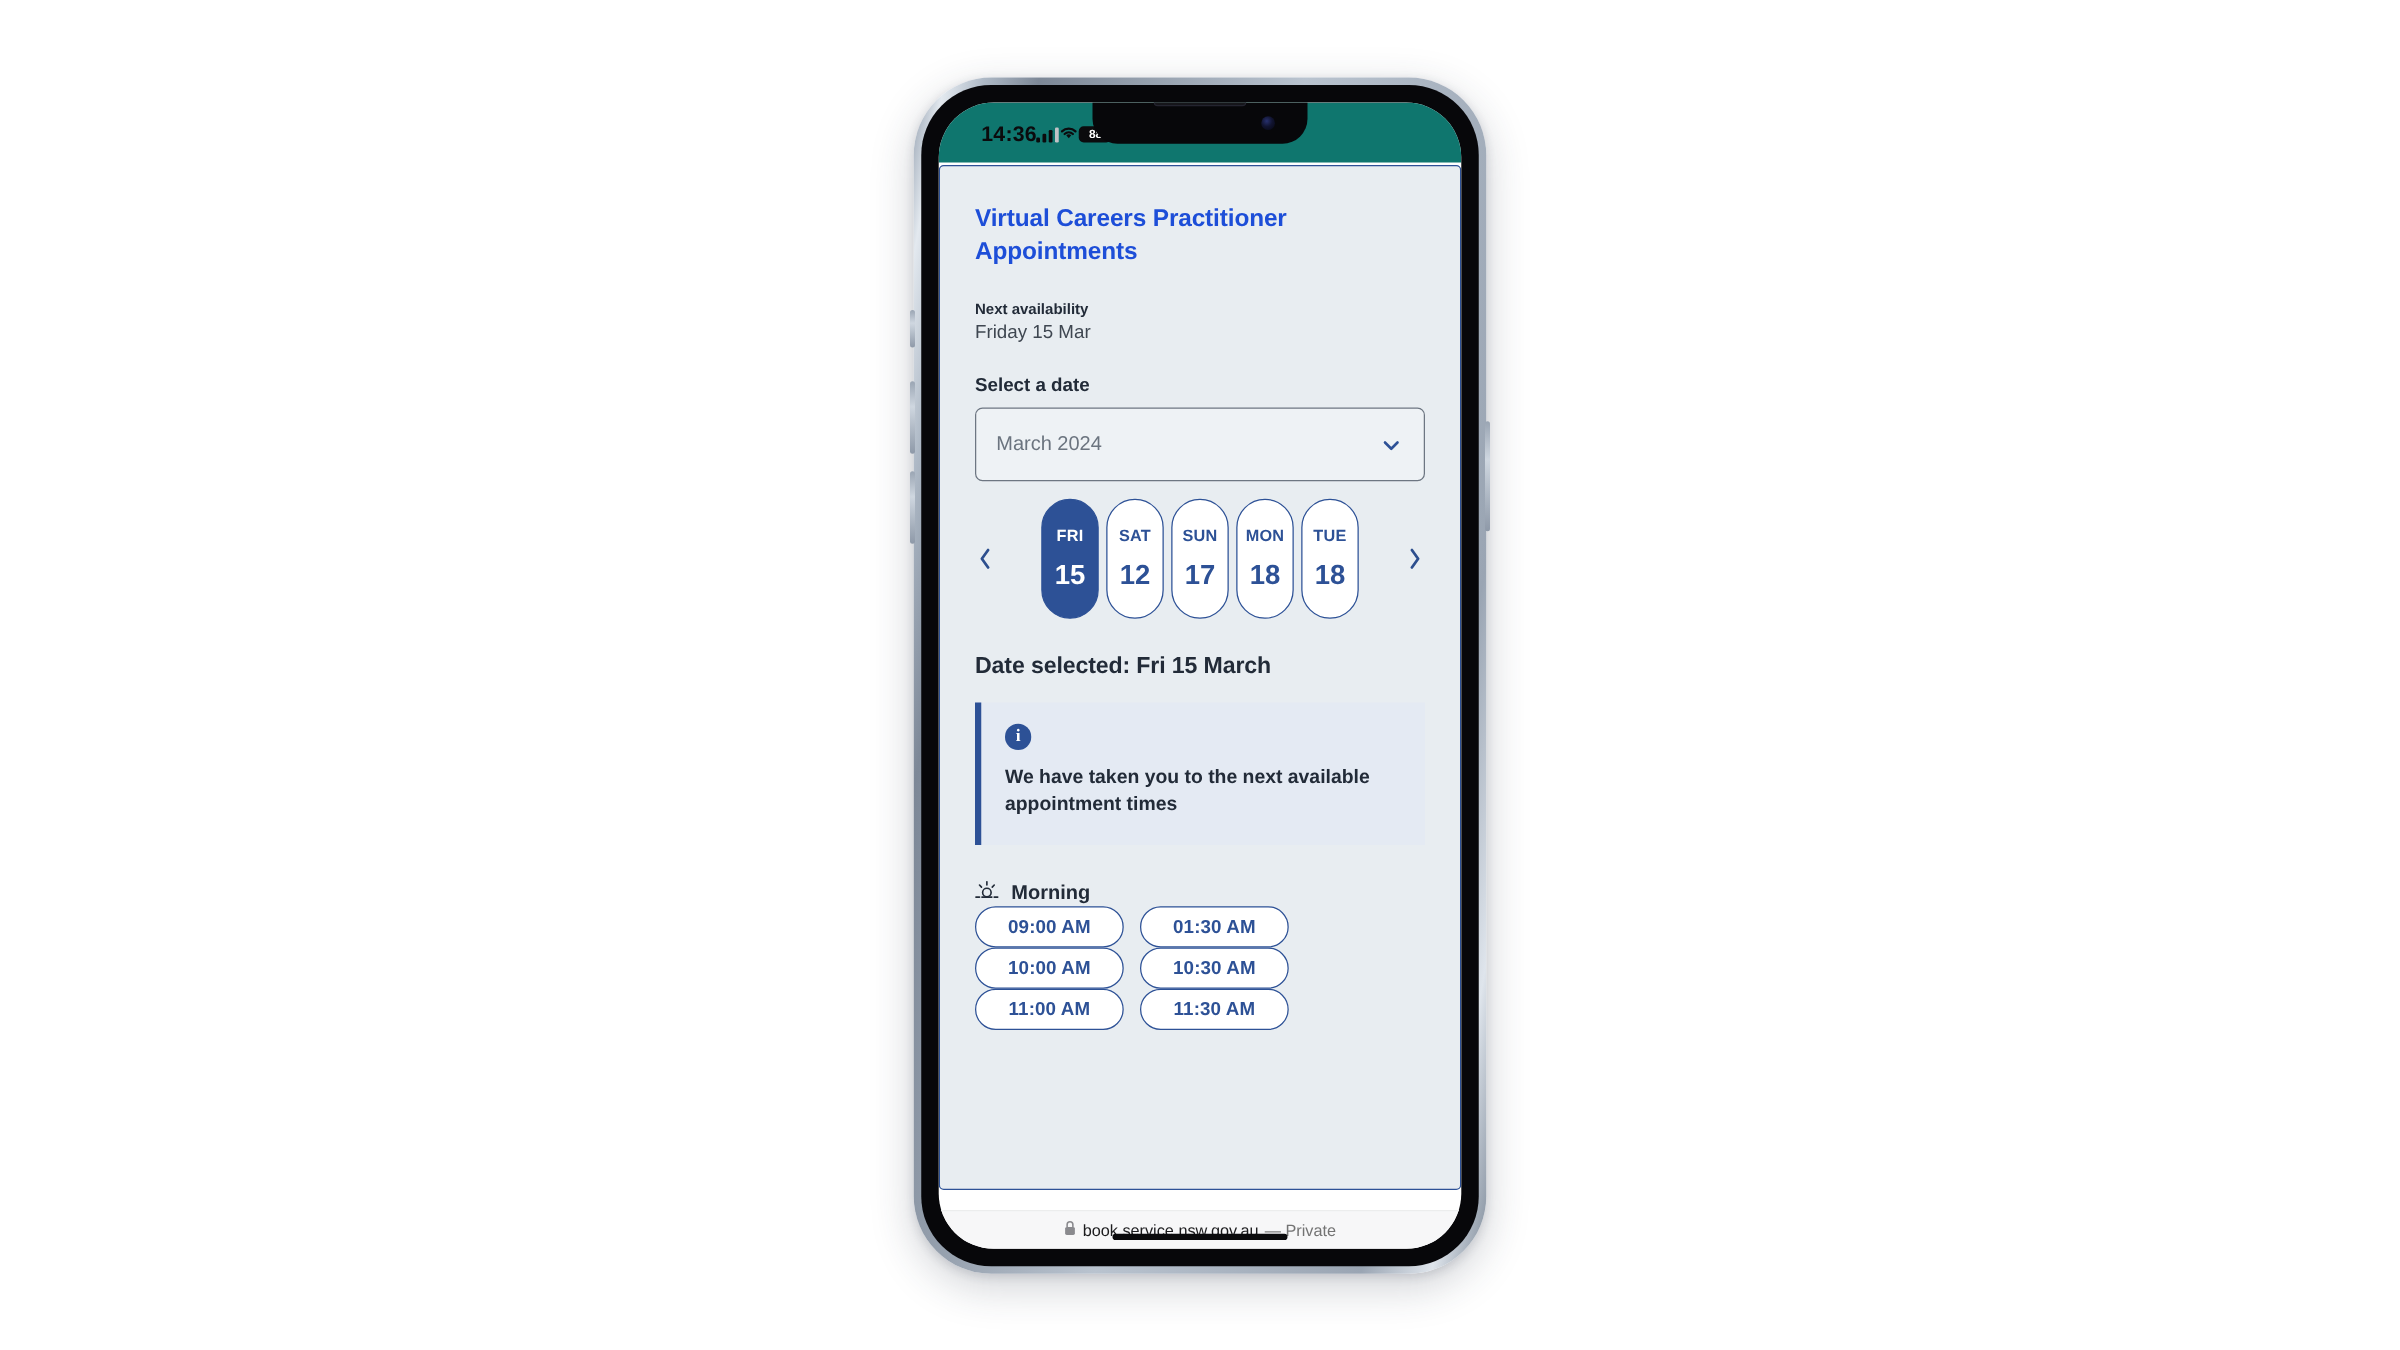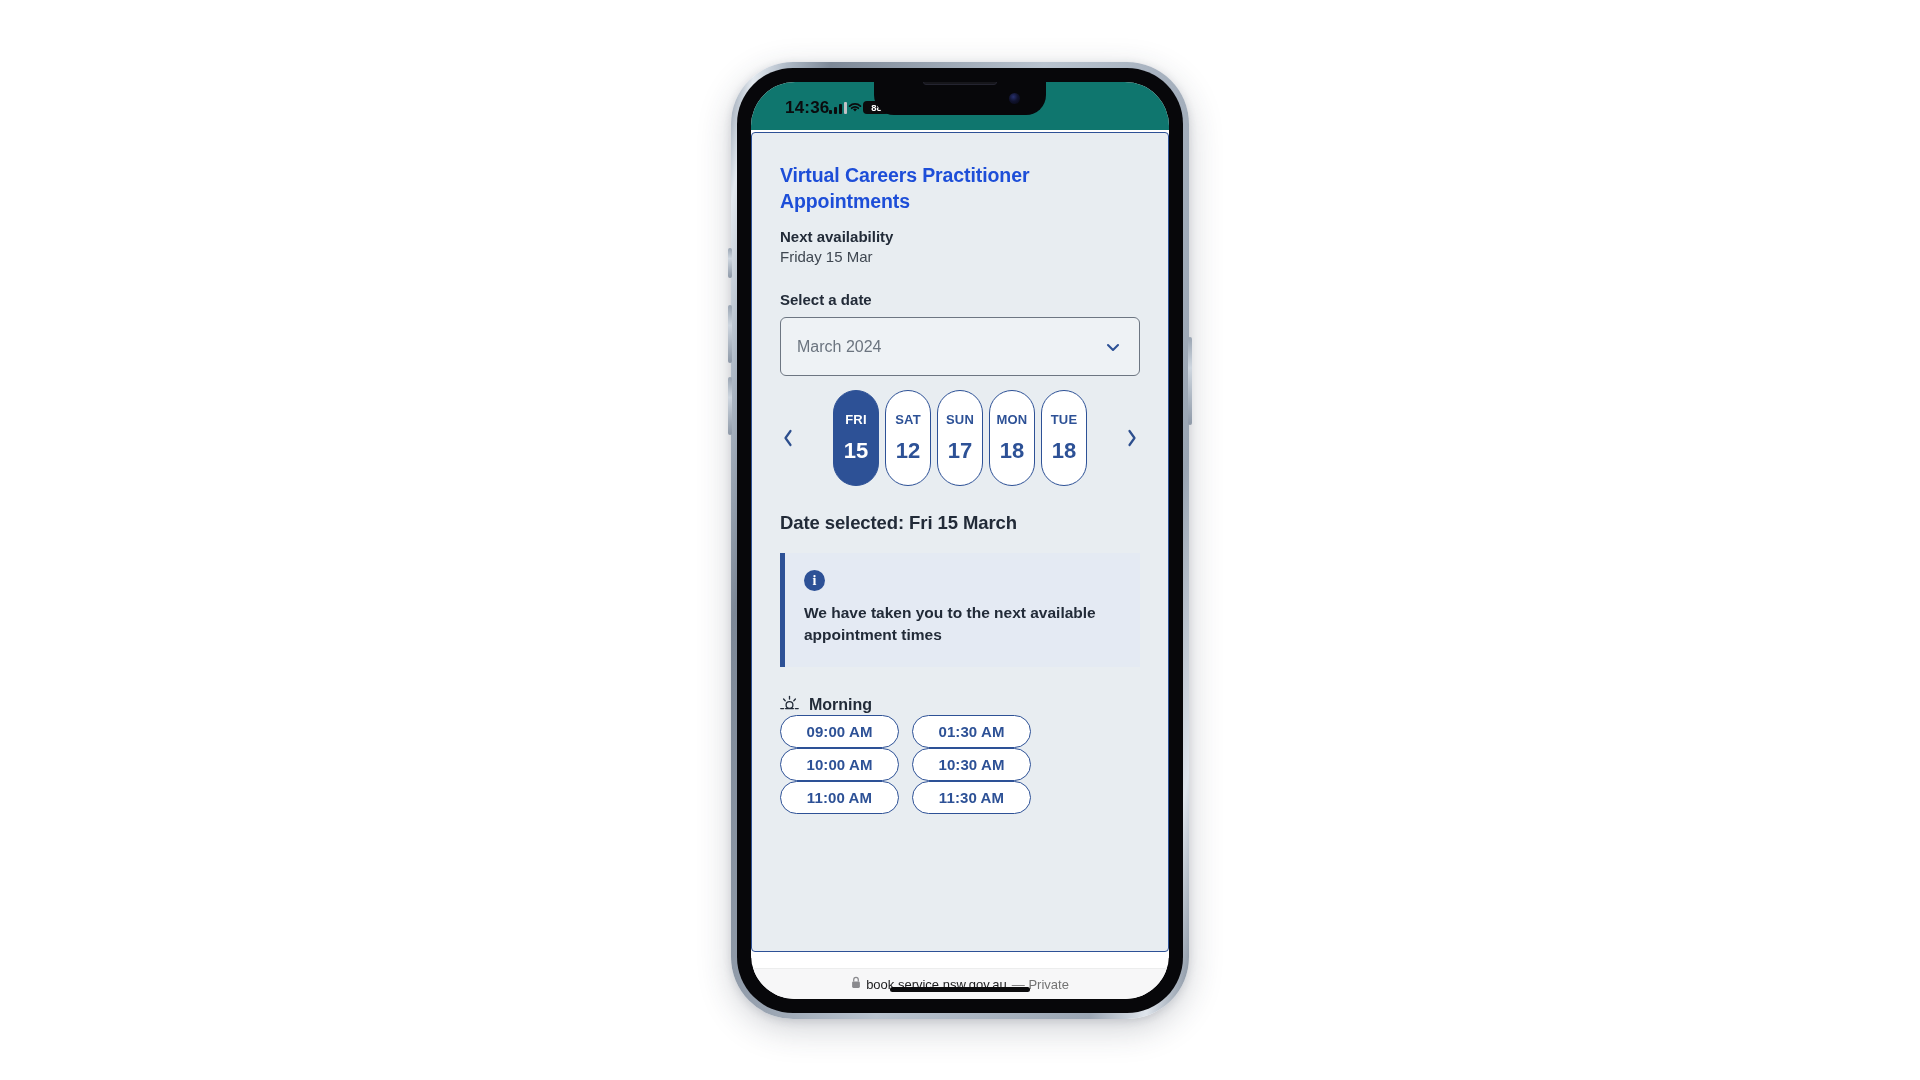--- a/index.html
+++ b/index.html
@@ -188,22 +188,22 @@
 
   #page-title {
     font-size: 19.5px;
     font-weight: bold;
     line-height: 1.32;
     color: #1d4ed8;
     letter-spacing: -0.1px;
   }
 
   .section-label {
-    margin-top: 14px;
-    font-size: 15px;
+    margin-top: 26px;
+    font-size: 12px;
     font-weight: bold;
     color: #222b38;
   }
   .section-value {
     margin-top: 3px;
     font-size: 15px;
     color: #3f4751;
   }
 
   #select-a-date-label {

